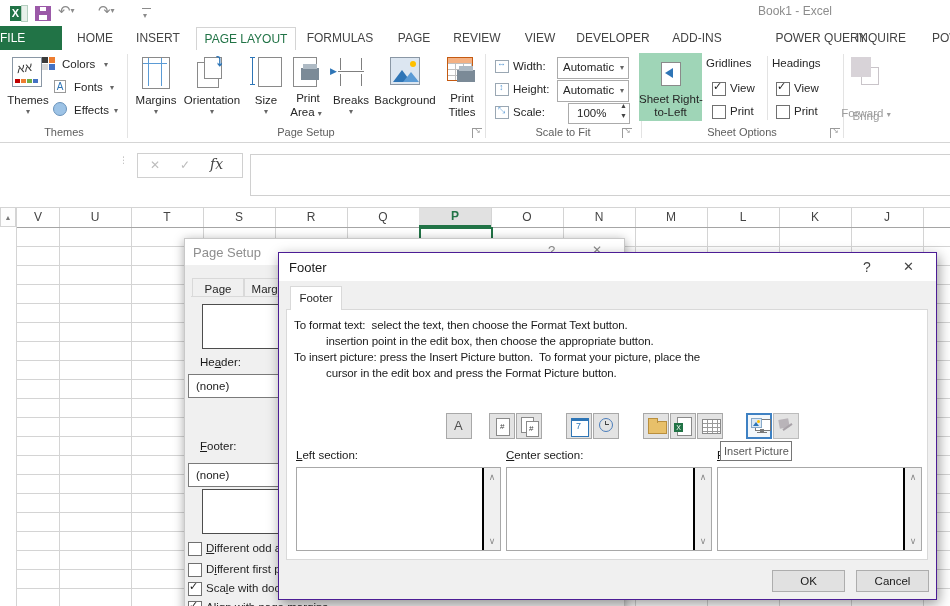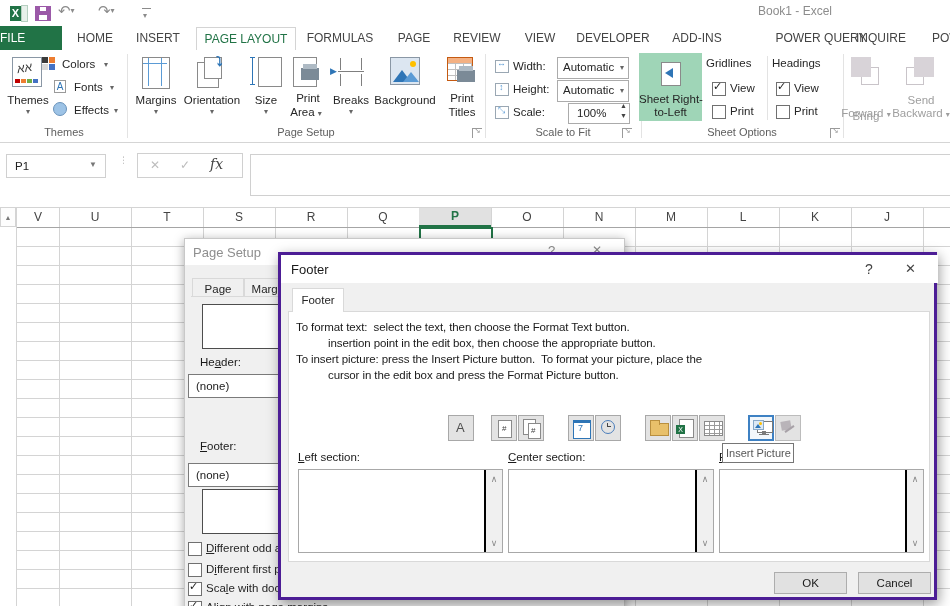--- a/index.html
+++ b/index.html
@@ -223,33 +223,21 @@
   <div class="launcher" style="left:830px;top:128px"></div>
 
   <div class="abs" style="left:845px;top:54px;width:42px;height:70px;color:#9e9e9e">
     <div class="abs" style="left:6px;top:3px;width:30px;height:30px">
       <div class="abs" style="left:10px;top:10px;width:18px;height:18px;border:1px solid #c9c4c9;background:#fff;box-sizing:border-box"></div>
       <div class="abs" style="left:0;top:0;width:20px;height:20px;background:#d8d3d8"></div>
     </div>
     <div class="biglabel" style="left:0;top:56px;width:42px;color:#9e9e9e">Bring</div>
     <div class="biglabel" style="left:-6px;top:53px;width:54px;color:#9e9e9e"><span>Forward</span> <span style="font-size:8px">▾</span></div>
   </div>
-  <div class="abs" style="left:898px;top:54px;width:46px;height:70px;color:#9e9e9e">
-    <div class="abs" style="left:8px;top:3px;width:30px;height:30px">
-      <div class="abs" style="left:0;top:10px;width:18px;height:18px;border:1px solid #c9c4c9;background:#fff;box-sizing:border-box"></div>
-      <div class="abs" style="left:8px;top:0;width:20px;height:20px;background:#d8d3d8"></div>
-    </div>
-    <div class="biglabel" style="left:0;top:40px;width:46px;color:#9e9e9e">Send</div>
-    <div class="biglabel" style="left:-6px;top:53px;width:58px;color:#9e9e9e"><span>Backward</span> <span style="font-size:8px">▾</span></div>
-  </div>
-
-  <div class="abs" style="left:6px;top:154px;width:100px;height:24px;background:#fff;border:1px solid #d0d0d0;box-sizing:border-box">
-    <span style="position:absolute;left:8px;top:5px;font-size:11.5px;color:#222">P1</span>
-    <span style="position:absolute;right:8px;top:5px;font-size:8px;color:#777">▼</span>
-  </div>
+
   <div class="abs" style="left:119px;top:158px;width:4px;height:16px;color:#b0b0b0;font-size:9px;line-height:5px">⋮</div>
   <div class="abs" style="left:137px;top:153px;width:106px;height:25px;background:#fff;border:1px solid #d0d0d0;box-sizing:border-box">
     <span style="position:absolute;left:12px;top:4px;font-size:12px;color:#bdbdbd">✕</span>
     <span style="position:absolute;left:42px;top:4px;font-size:12px;color:#bdbdbd">✓</span>
     <span style="position:absolute;left:72px;top:2px;font-size:14px;font-style:italic;font-family:'DejaVu Serif',serif;color:#444">fx</span>
   </div>
   <div class="abs" style="left:250px;top:154px;width:700px;height:42px;background:#fff;border:1px solid #d0d0d0;border-right:none;box-sizing:border-box"></div>
 
   <div class="abs" style="left:0;top:207px;width:16px;height:399px;background:#fff;border-right:1px solid #d4d4d4;box-sizing:content-box"></div>
   <div class="abs" style="left:0;top:207px;width:16px;height:20px;background:#fdfdfd;border:1px solid #d4d4d4;box-sizing:border-box;text-align:center">
@@ -315,21 +303,21 @@
           <span class="ck">✓</span>
         </div>
         <div class="cblbl" style="left: 21px; top: 343px;"><span>Sca</span><u>l</u><span>e with document</span></div>
         <div class="cb" style="left: 3px; top: 362px;">
           <span class="ck">✓</span>
         </div>
         <div class="cblbl" style="left: 21px; top: 362px;"><span></span><u></u><span>Align with page margins</span></div>
       </div>
   </div>
 
-  <div class="abs" style="left:278px;top:252px;width:659px;height:348px;background:#f0f0f0;border:3px solid #4c1d95;box-sizing:border-box;box-shadow:2px 4px 12px rgba(0,0,0,0.4);z-index:10">
+  <div class="abs" style="left:278px;top:252px;width:659px;height:348px;background:#f0f0f0;border:1px solid #4c1d95;box-sizing:border-box;box-shadow:2px 4px 12px rgba(0,0,0,0.4);z-index:10">
     <div class="abs" style="left:0;top:0;width:657px;height:28px;background:#fff">
       <span style="position:absolute;left:10px;top:7px;font-size:13px;color:#1a1a1a">Footer</span>
       <span style="position:absolute;left:584px;top:6px;font-size:14px;color:#444">?</span>
       <span style="position:absolute;left:624px;top:6px;font-size:13px;color:#444">✕</span>
     </div>
     <div class="abs" style="left:7px;top:56px;width:642px;height:251px;background:#fff;border:1px solid #d9d9d9;box-sizing:border-box"></div>
     <div class="abs" style="left:11px;top:33px;width:52px;height:24px;background:#fff;border:1px solid #d9d9d9;border-bottom:none;box-sizing:border-box;text-align:center;z-index:2">
       <span style="font-size:11.5px;line-height:22px">Footer</span>
     </div>
     <div id="instructions" class="abs" style="left:15px;top:64px;width:620px">

